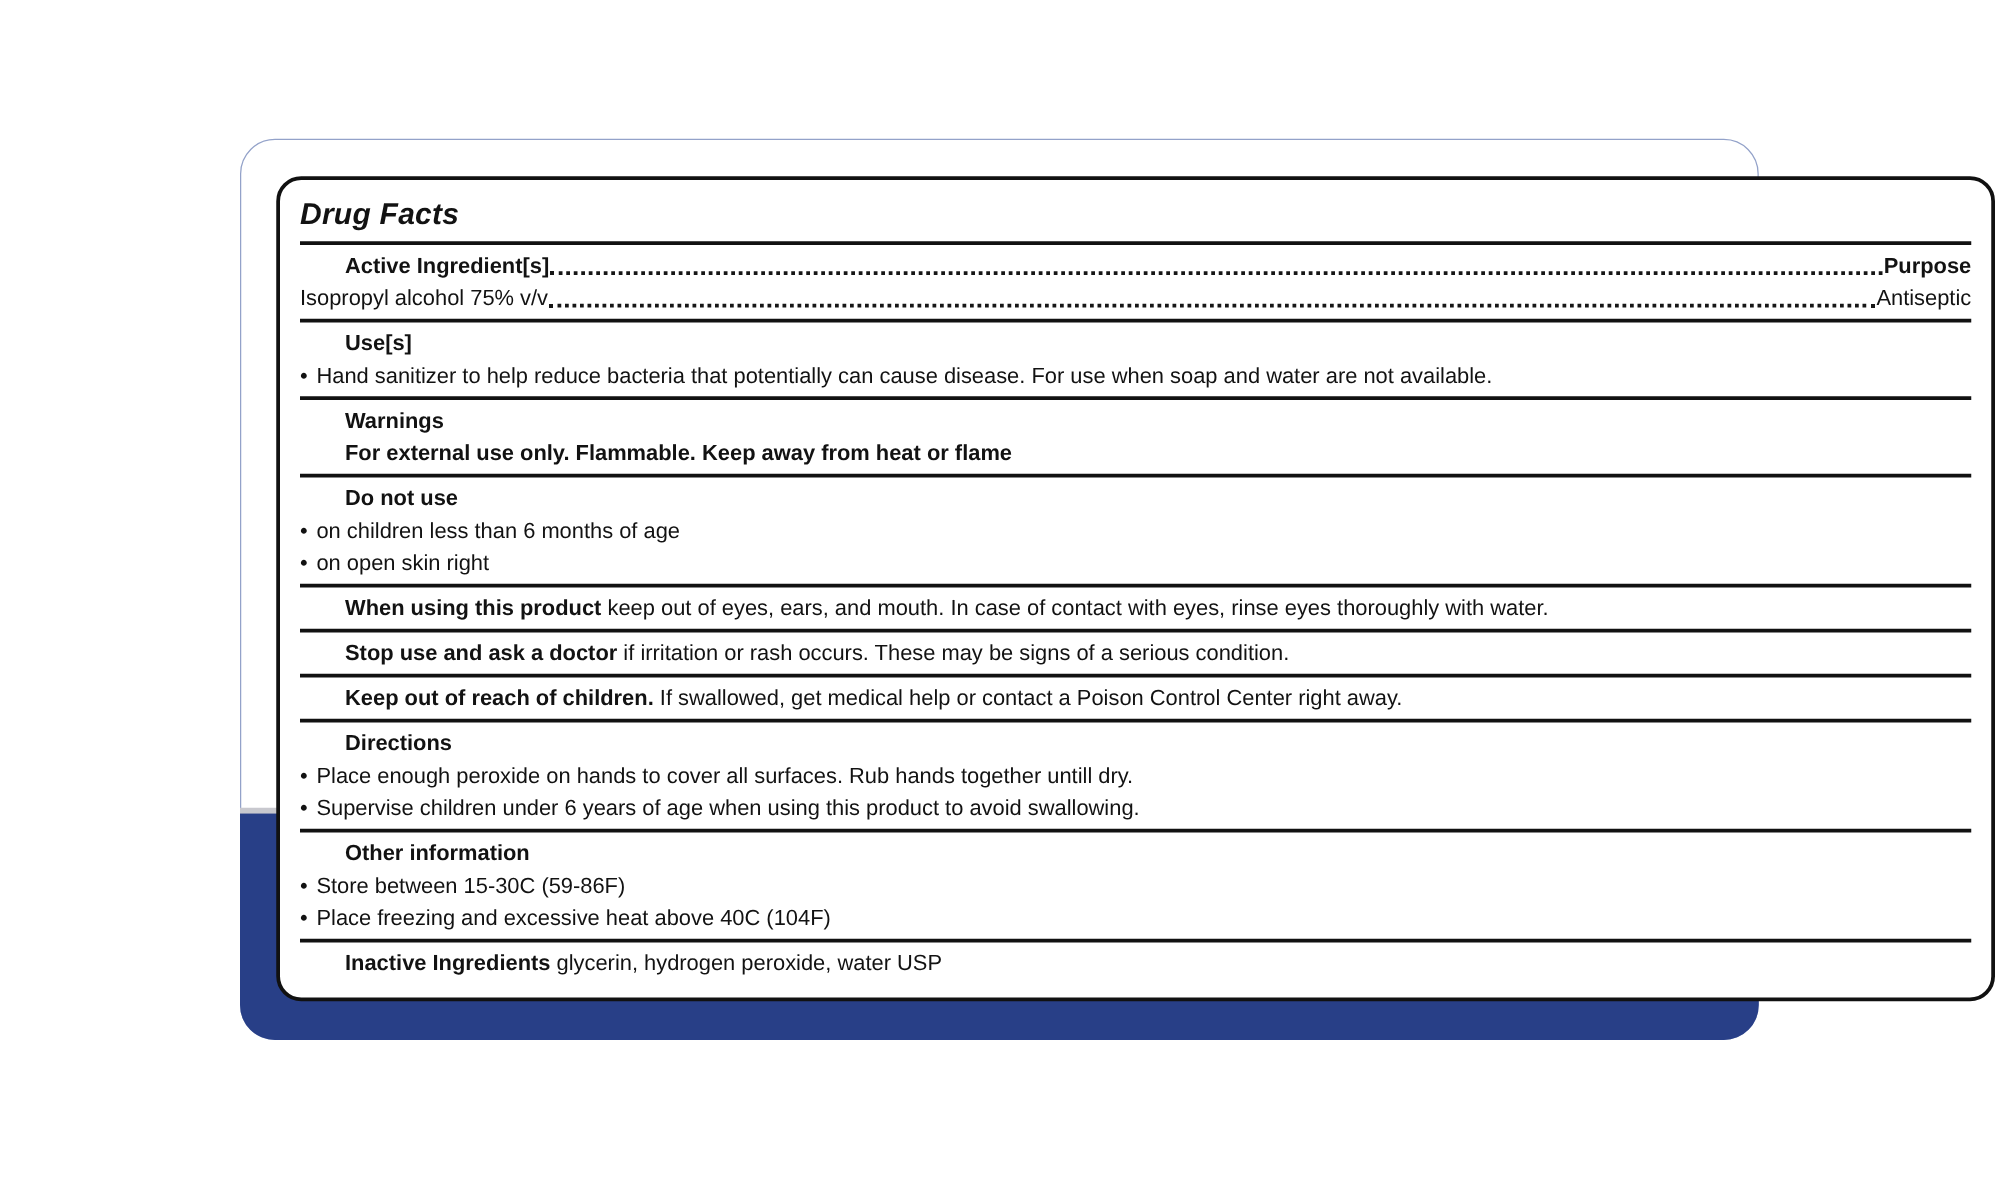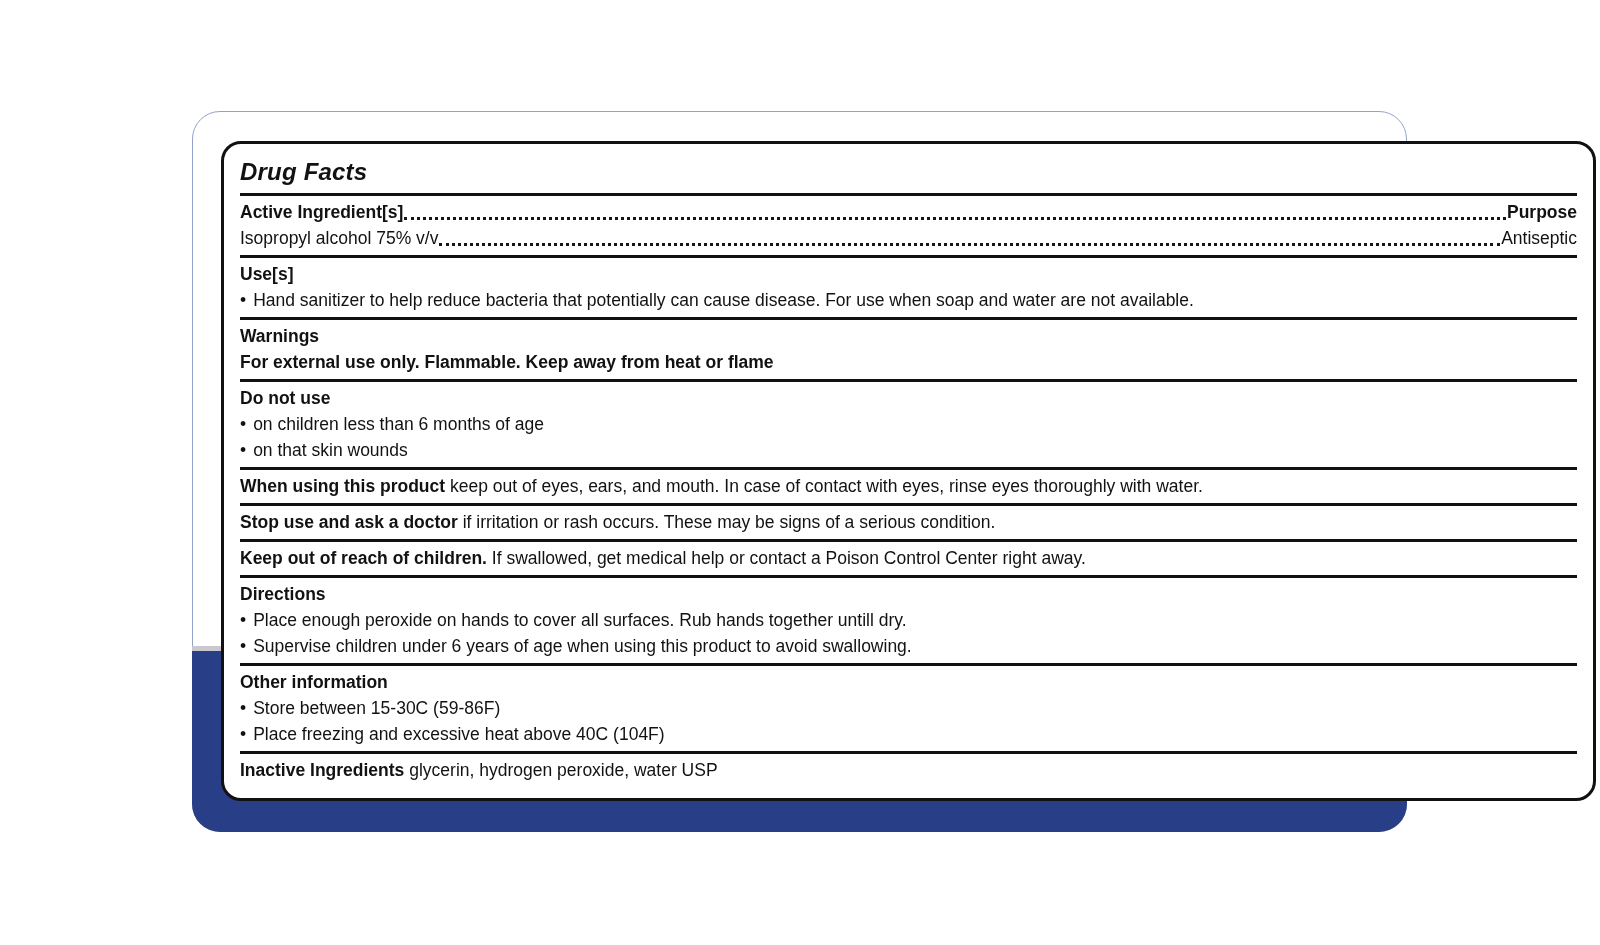--- a/index.html
+++ b/index.html
@@ -66,21 +66,21 @@
   }
   .rule {
     height: 3px;
     background: #111111;
   }
   .sec {
     padding: 3px 0 4px 0;
     font-size: 17.5px;
     line-height: 26px;
   }
-  .bold { font-weight: 700; }
+  .bold { font-weight: 700; margin-left: 36px; }
   .leader-row {
     display: flex;
     align-items: baseline;
   }
   .leader {
     flex: 1;
     align-self: flex-end;
     margin: 0 1px 5px 1px;
     border-bottom: 3px dotted #161616;
   }
@@ -133,21 +133,21 @@
     <div class="rule"></div>
 
     <div class="sec">
       <div class="bold">Do not use</div>
       <div class="bullet-line">
         <span class="bullet-mark">•</span>
         <span>on children less than 6 months of age</span>
       </div>
       <div class="bullet-line">
         <span class="bullet-mark">•</span>
-        <span>on that skin wounds</span>
+        <span>on open skin right</span>
       </div>
     </div>
     <div class="rule"></div>
 
     <div class="sec">
       <span class="bold">When using this product</span><span> keep out of eyes, ears, and mouth. In case of contact with eyes, rinse eyes thoroughly with water.</span>
     </div>
     <div class="rule"></div>
 
     <div class="sec">

